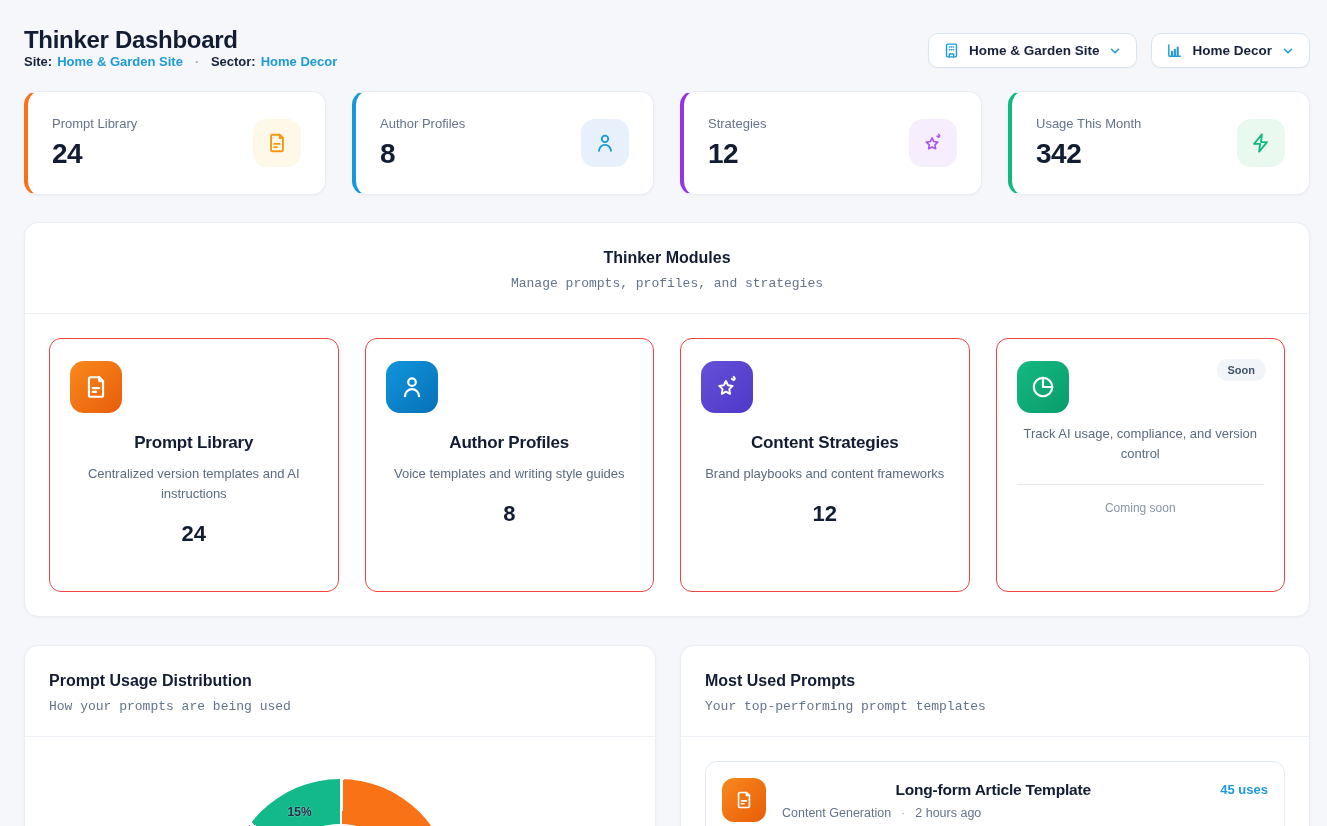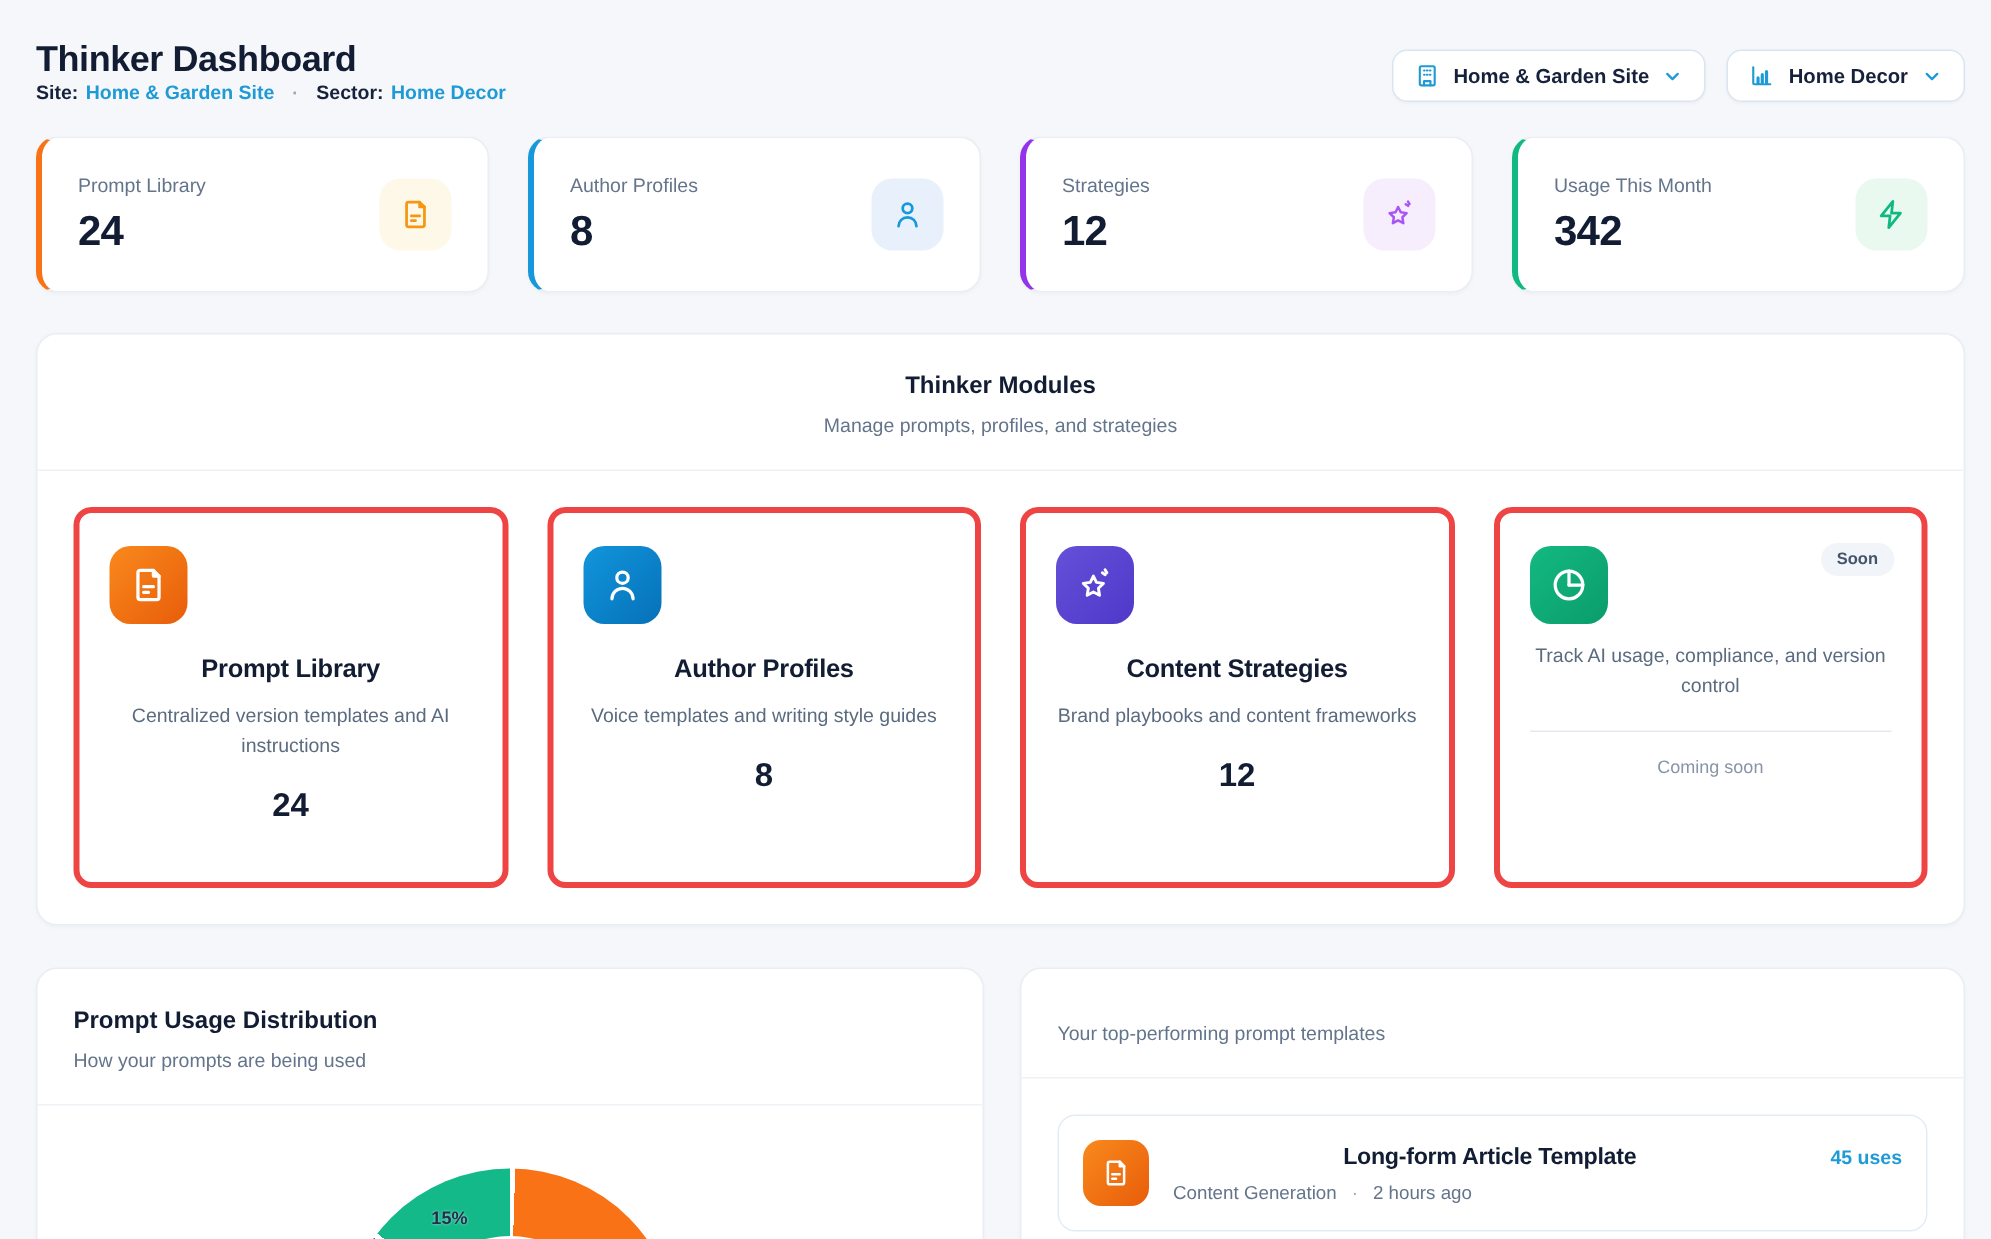--- a/index.html
+++ b/index.html
@@ -39,26 +39,26 @@
   }
   .stat-label { font-size:13px; color:#64748b; font-weight:500; }
   .stat-value { font-size:28px; font-weight:800; color:#121d33; margin-top:7px; letter-spacing:-0.5px; }
   .stat-icon { width:48px; height:48px; border-radius:14px; display:flex; align-items:center; justify-content:center; }
   .stat-icon svg { width:22px; height:22px; }
 
   
   .panel { background:#fff; border:1px solid #e9eef4; border-radius:14px; box-shadow:0 1px 3px rgba(22,33,59,.04); }
   .panel-header { padding:26px 24px 22px; border-bottom:1px solid #eef2f7; }
   .panel-title { font-size:16px; font-weight:700; color:#121d33; }
-  .panel-sub { font-size:13px; color:#64748b; margin-top:9px; }
+  .panel-sub { font-size:13px; color:#64748b; margin-top:9px;font-family:Liberation Mono, monospace; }
 
   .modules-panel { margin-top:27px;text-align:center; }
   .modules-grid { display:grid; grid-template-columns:repeat(4,1fr); gap:26px; padding:24px; }
   .module-card {
-    position:relative; border:4px solid #ef4444; border-radius:12px;
+    position:relative; border:1px solid #ef4444; border-radius:12px;
     padding:22px 20px; height:254px; background:#fff; cursor:pointer;
   }
   .module-icon { width:52px; height:52px; border-radius:14px; display:flex; align-items:center; justify-content:center; }
   .module-icon svg { width:26px; height:26px; stroke:#fff; }
   .module-title { font-size:17px; font-weight:800; color:#121d33; margin-top:20px; letter-spacing:-0.2px; }
   .module-desc { font-size:13px; color:#5b6b7f; margin-top:11px; line-height:1.55; }
   .module-count { font-size:22px; font-weight:800; color:#121d33; margin-top:17px; }
   .module-hr { border:none; border-top:1px solid #e5eaf0; margin-top:20px; }
   .module-footnote { font-size:12px; color:#8795a7; margin-top:16px; }
   .soon-badge {
@@ -269,20 +269,21 @@
         <div class="chart-body">
           <div class="donut-wrap">
             <div class="donut" id="donut" style="background: conic-gradient(rgb(255, 255, 255) 0%, rgb(255, 255, 255) 0.5%, rgb(249, 115, 22) 0.5%, rgb(249, 115, 22) 77%, rgb(255, 255, 255) 77%, rgb(255, 255, 255) 77.5%, rgb(91, 75, 224) 77.5%, rgb(91, 75, 224) 85%, rgb(255, 255, 255) 85%, rgb(255, 255, 255) 85.5%, rgb(19, 185, 137) 85.5%, rgb(19, 185, 137) 100%);"></div>
           <div class="donut-label" style="left: 71.5948px; top: 32.7004px;">15%</div>
             </div>
         </div>
       </div>
 
       <div class="panel">
         <div class="panel-header">
+          <div class="panel-title">Most Used Prompts</div>
           <div class="panel-sub">Your top-performing prompt templates</div>
         </div>
         <div class="prompt-list">
           <div class="prompt-item">
             <div class="prompt-icon" style="background: linear-gradient(135deg, rgb(249, 137, 28), rgb(232, 93, 10));">
               <svg viewBox="0 0 24 24" stroke-width="2">
                 <path d="M15 3H7a1.5 1.5 0 0 0-1.5 1.5v15A1.5 1.5 0 0 0 7 21h10a1.5 1.5 0 0 0 1.5-1.5V6.5z"></path>
                 <path d="M15 3v3.5h3.5"></path>
                   <path d="M9 13h6M9 16.5h3"></path>
               </svg>

